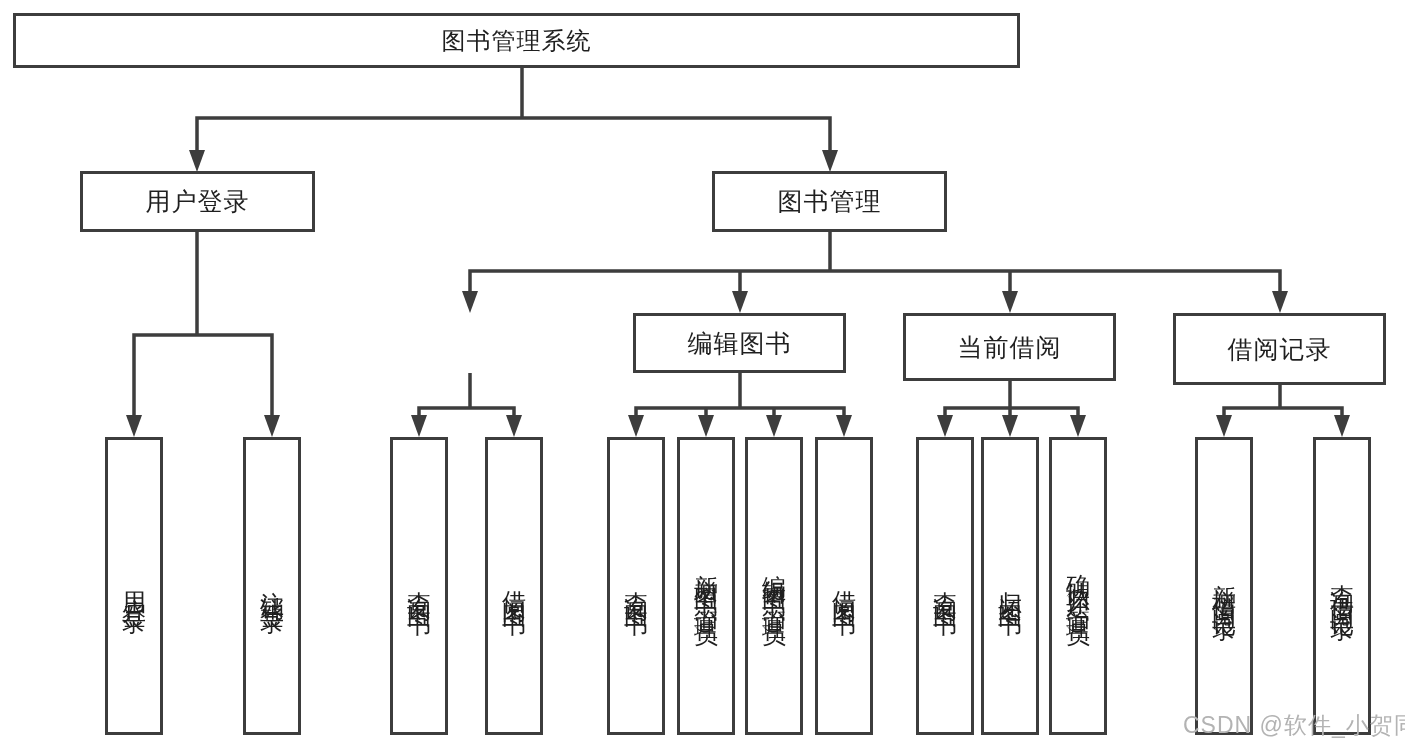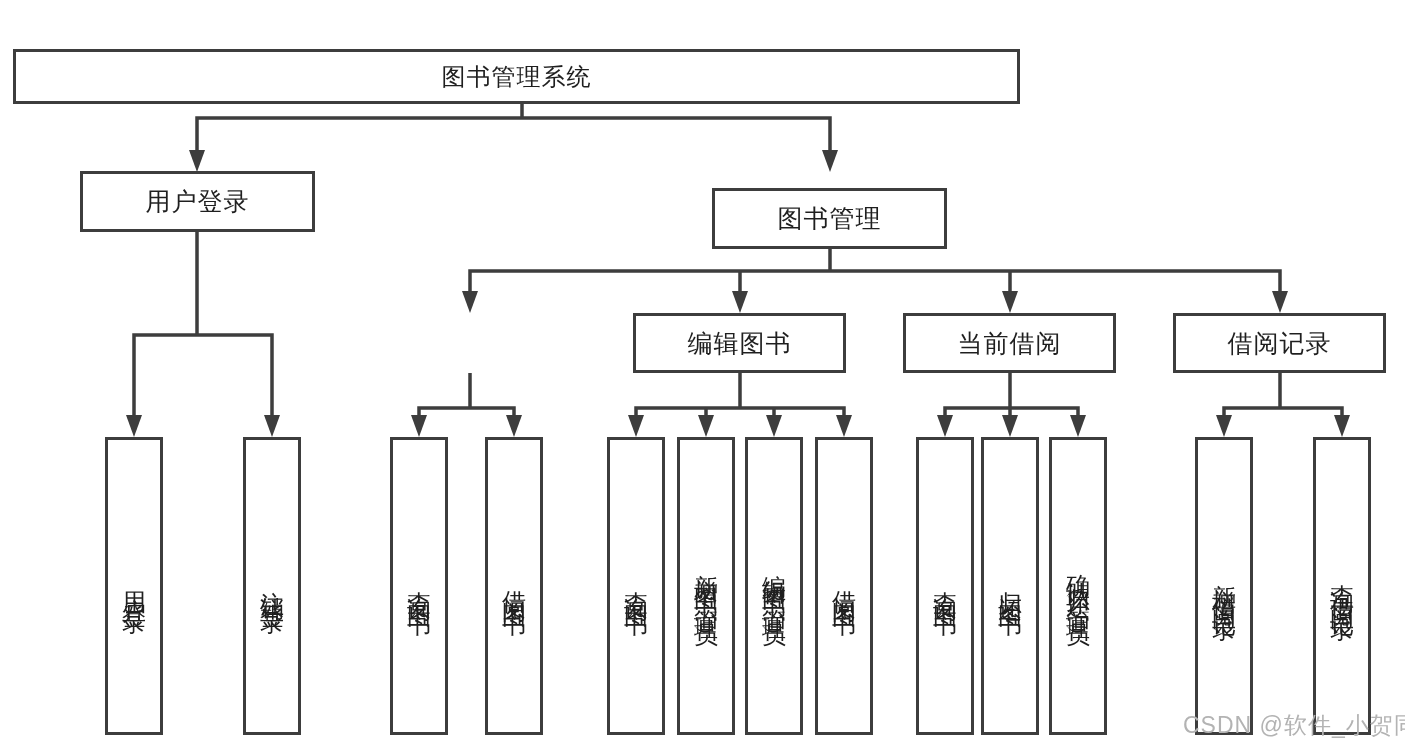--- a/index.html
+++ b/index.html
@@ -109,38 +109,38 @@
       <polygon fill="#3d3d3d" stroke="none" points="1070,415 1086,415 1078,437"></polygon>
     </g>
 
     <g>
       <path d="M1280 373 V408 M1224 417 V408 H1342 V417"></path>
       <polygon fill="#3d3d3d" stroke="none" points="1216,415 1232,415 1224,437"></polygon>
       <polygon fill="#3d3d3d" stroke="none" points="1334,415 1350,415 1342,437"></polygon>
     </g>
   </svg>
 
-  <div class="node h-node root-node" style="left:13px;top:13px;width:1007px;height:55px;margin-top:36px;">
+  <div class="node h-node root-node" style="left:13px;top:13px;width:1007px;height:55px;">
     <span>图书管理系统</span>
   </div>
 
   <div class="node h-node" style="left:80px;top:171px;width:235px;height:61px;">
     <span>用户登录</span>
   </div>
-  <div class="node h-node" style="left:712px;top:188px;width:235px;height:61px;">
+  <div class="node h-node" style="left:712px;top:171px;width:235px;height:61px;">
     <span>图书管理</span>
   </div>
 
   <div class="node h-node" style="left:633px;top:313px;width:213px;height:60px;">
     <span>编辑图书</span>
   </div>
-  <div class="node h-node" style="left:903px;top:313px;width:213px;height:60px;">
+  <div class="node h-node" style="left:903px;top:313px;width:213px;height:68px;">
     <span>当前借阅</span>
   </div>
-  <div class="node h-node" style="left:1173px;top:313px;width:213px;height:60px;">
+  <div class="node h-node" style="left:1173px;top:313px;width:213px;height:72px;">
     <span>借阅记录</span>
   </div>
 
   <div class="node v-node" style="left:105px;">
     <span>用户登录</span>
   </div>
   <div class="node v-node" style="left:243px;">
     <span>注销登录</span>
   </div>
 

